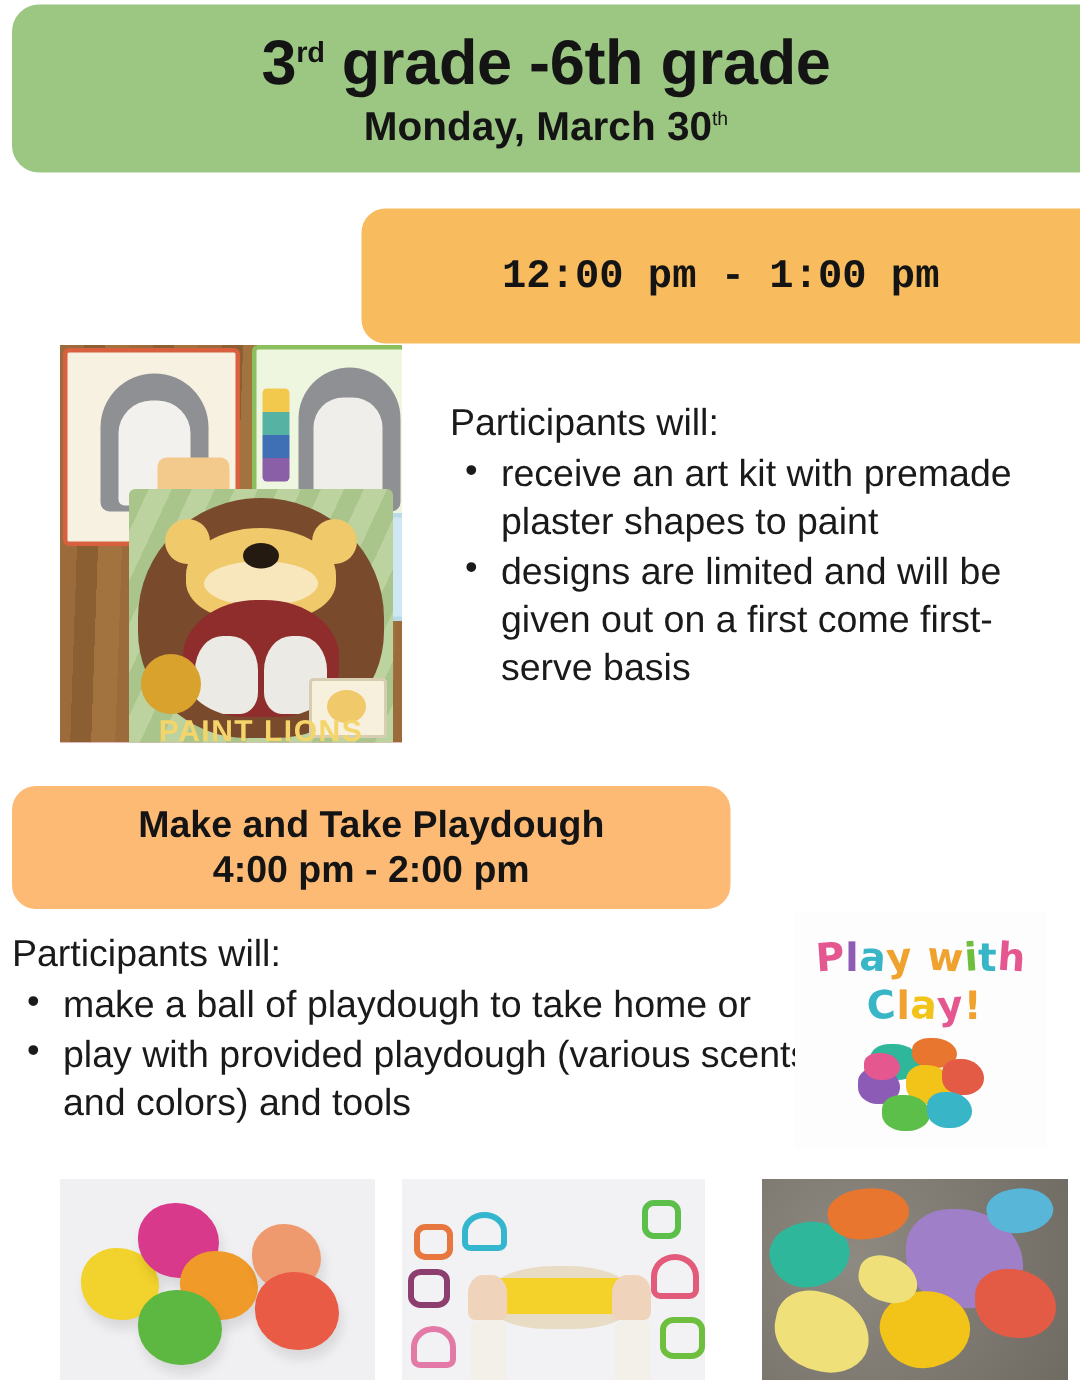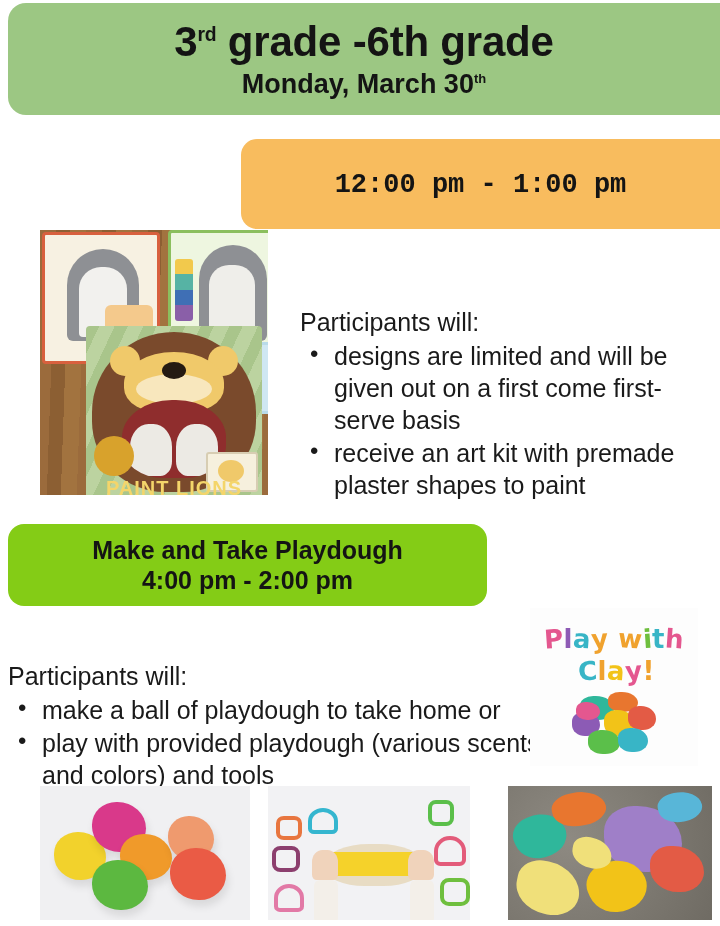--- a/index.html
+++ b/index.html
@@ -22,41 +22,41 @@
     line-height: 1.12;
   }
   #header-banner {
     left: 8px; top: 3px; width: 712px; height: 112px;
     background: #9cc783;
     border-radius: 18px 0 0 18px;
   }
   #header-title { font-size: 42px; letter-spacing: -0.2px; }
   #header-title sup { font-size: 0.46em; vertical-align: super; font-weight: 700; }
   #header-date { font-size: 27px; margin-top: 4px; }
-  #header-date sup { font-size: 0.48em; vertical-align: super; font-weight: 700; }
+  #header-date sup { font-size: 0.48em; vertical-align: super; font-weight: 400; }
 
   #plaster-banner {
     left: 241px; top: 139px; width: 479px; height: 90px;
     background: #f8bc5e;
     border-radius: 16px 0 0 16px;
   }
   #plaster-banner .b-title { font-size: 27px; }
   #plaster-banner .b-time  { font-size: 27px; margin-top: 3px; font-family: Liberation Mono, monospace; }
 
   #playdough-banner {
     left: 8px; top: 524px; width: 479px; height: 82px;
-    background: #84cc16;
+    background: #fdba74;
     border-radius: 16px;
   }
   #playdough-banner .b-title { font-size: 25px; }
   #playdough-banner .b-time  { font-size: 25px; margin-top: 2px; }
 
   
   .body-text { position: absolute; color: #1a1a1a; font-size: 25px; line-height: 1.28; }
-  .body-text .lead { display: block; margin-bottom: 2px; margin-top: 40px; }
+  .body-text .lead { display: block; margin-bottom: 2px; }
   .body-text ul { list-style: none; margin: 0; padding: 0; }
   .body-text li { position: relative; padding-left: 34px; margin-bottom: 1px; }
   .body-text li::before {
     content: "\2022"; position: absolute; left: 10px; top: -1px; font-size: 24px;
   }
 
   #plaster-text { left: 300px; top: 266px; width: 378px; }
   #playdough-text { left: 8px; top: 620px; width: 548px; }
 
   
@@ -192,22 +192,22 @@
       <div id="lion-tag">
           <span class="t"></span>
         </div>
       <div id="lion-label">PAINT LIONS</div>
     </div>
   </div>
 
   <div class="body-text" id="plaster-text">
     <span class="lead">Participants will:</span>
     <ul>
+      <li>receive an art kit with premade plaster shapes to paint</li>
       <li>designs are limited and will be given out on a first come first-serve basis</li>
-      <li>receive an art kit with premade plaster shapes to paint</li>
     </ul>
   </div>
 
   <div class="banner" id="playdough-banner">
     <div class="b-title">Make and Take Playdough</div>
     <div class="b-time">4:00 pm - 2:00 pm</div>
   </div>
 
   <div class="body-text" id="playdough-text">
     <span class="lead">Participants will:</span>

